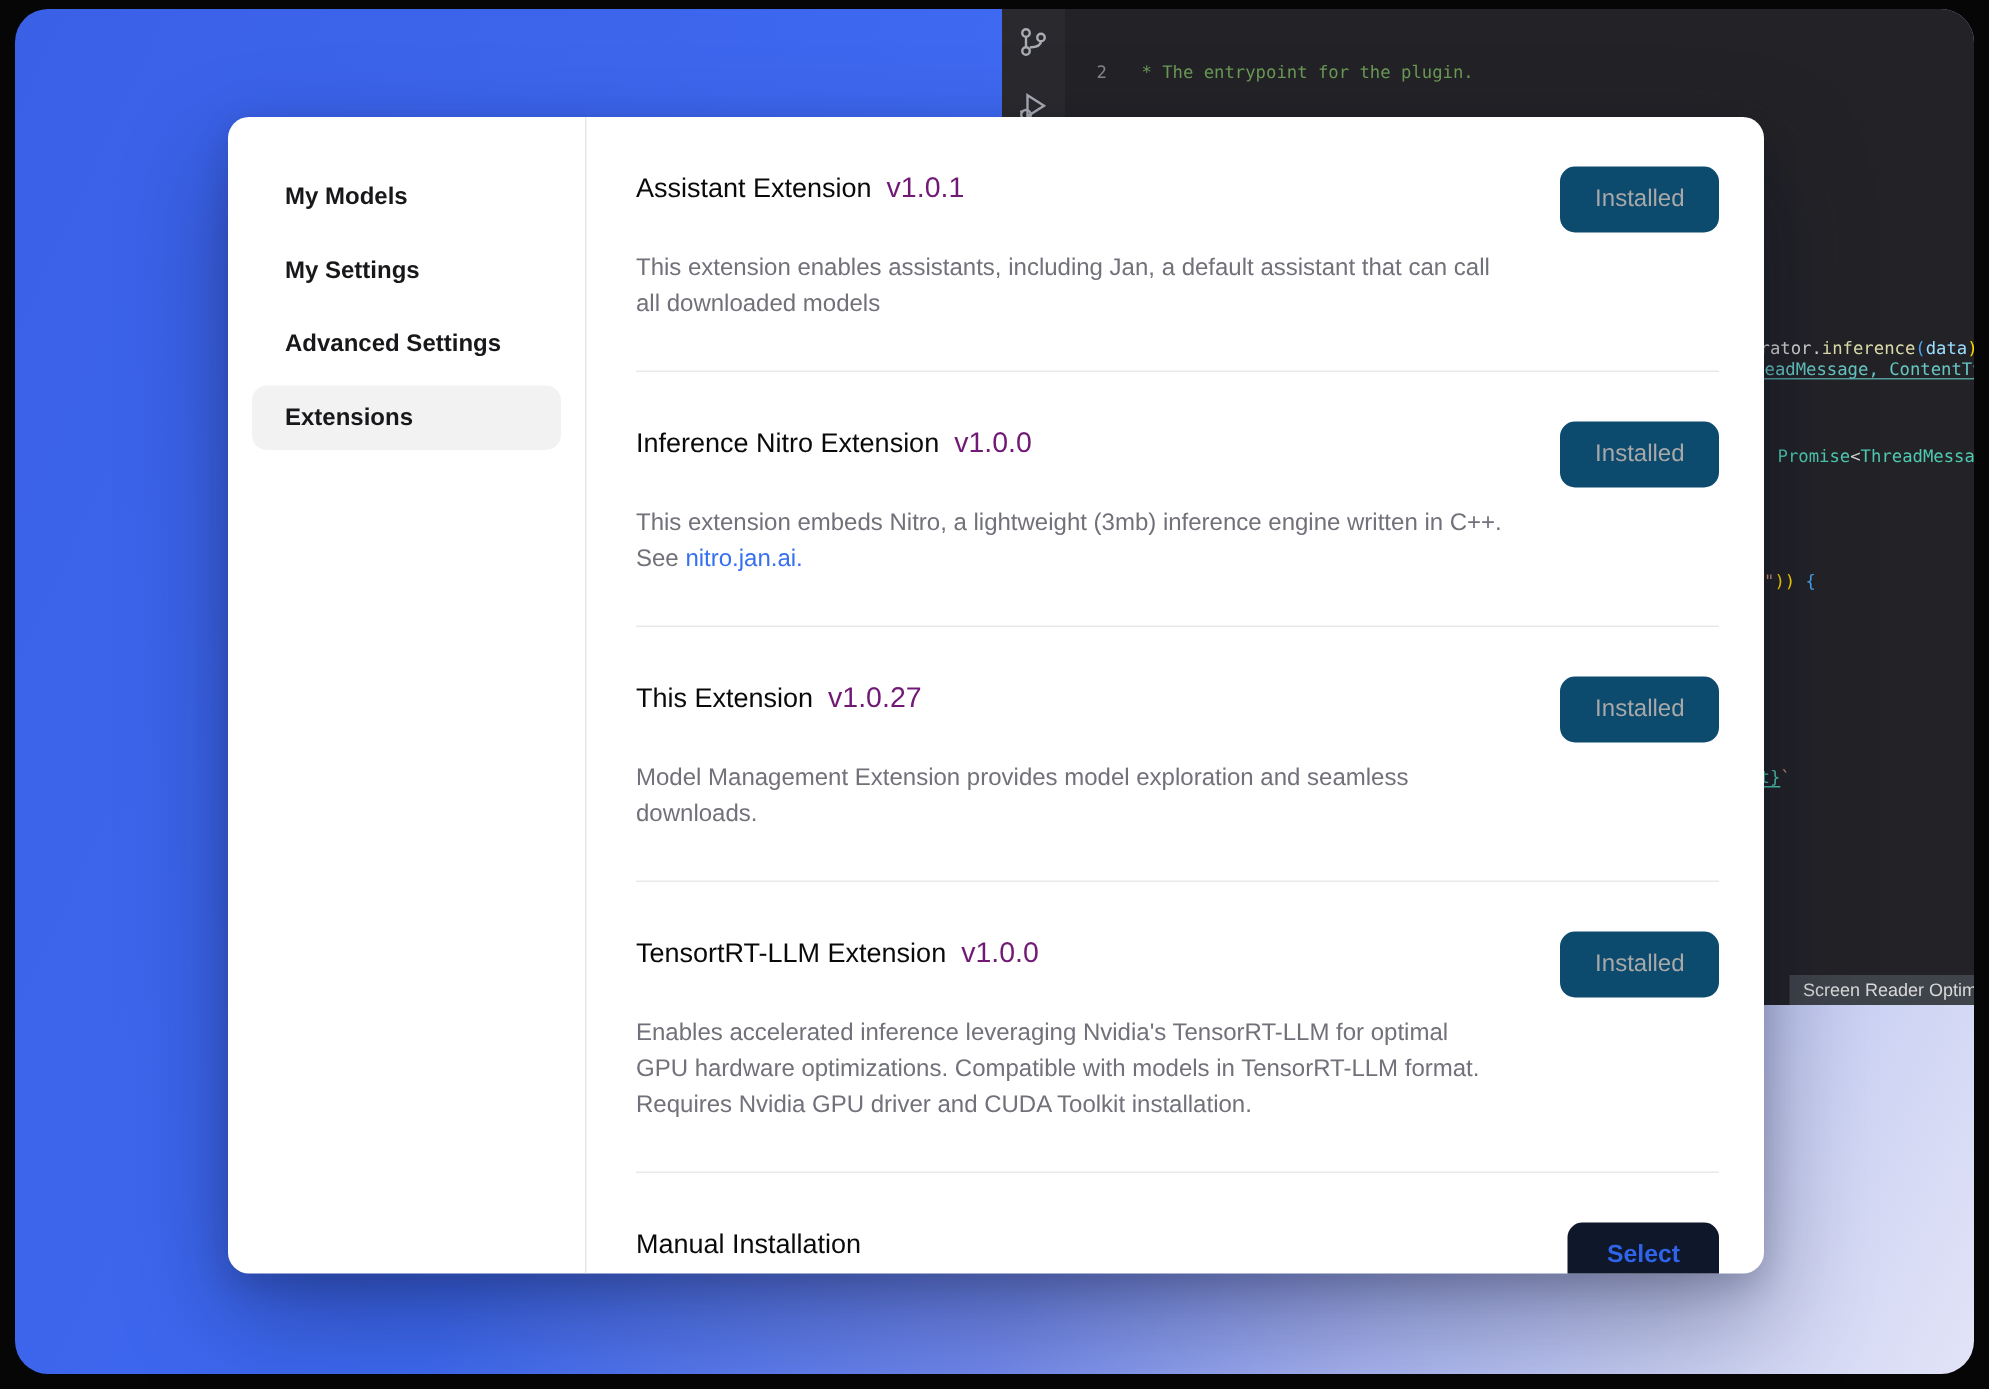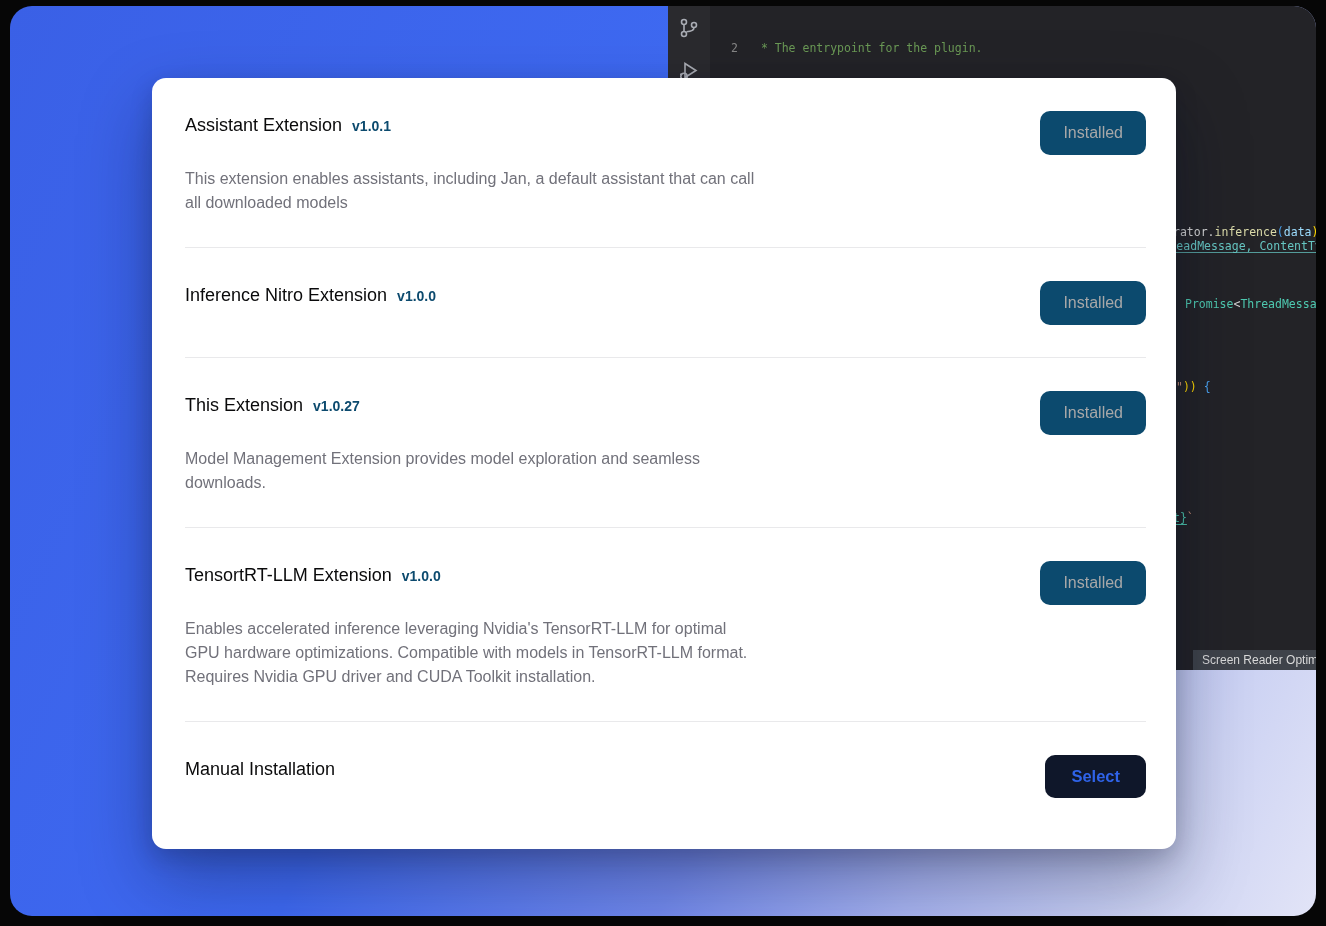--- a/index.html
+++ b/index.html
@@ -123,21 +123,21 @@
     display: flex; flex-direction: column;
   }
   .ext-row {
     padding: 36px 0 32px 0;
     border-bottom: 1px solid #e9e9eb;
   }
   .ext-row.last { border-bottom: none; }
   .ext-head { display: flex; align-items: flex-start; justify-content: space-between; }
   .ext-title-wrap { line-height: 22px; }
   .ext-name { font-size: 18px; font-weight: 400; color: #0a0a0b; }
-  .ext-version { font-size: 14px; font-weight: 700; color: #0c4a6e; margin-left: 10px; }
+  .ext-version { font-size: 19px; font-weight: 400; color: #701a75; margin-left: 10px; }
   .ext-desc {
     margin-top: 12px; max-width: 578px;
     font-size: 16px; line-height: 24px; color: #71717a;
   }
   .ext-link { color: #3670f0; text-decoration: none; cursor: pointer; }
 
   .badge-installed {
     flex: 0 0 auto; margin-top: -3px;
     height: 44px; padding: 0 23px;
     background: #0c4a6e; color: #a8a8a8;
@@ -215,40 +215,47 @@
     <div class="status-bar">
       <span class="status-left">go</span>
       <span class="status-item">Screen Reader Optimize</span>
     </div>
   </div>
 
 </div>
 
 <div class="modal">
 
+  <div class="modal-sidebar">
+    <div class="side-item">My Models</div>
+    <div class="side-item">My Settings</div>
+    <div class="side-item">Advanced Settings</div>
+    <div class="side-item active">Extensions</div>
+  </div>
 
   <div class="modal-main">
 
     <div class="ext-row">
       <div class="ext-head">
         <div class="ext-title-wrap">
           <span class="ext-name">Assistant Extension</span><span class="ext-version">v1.0.1</span>
         </div>
         <button class="badge-installed">Installed</button>
       </div>
       <div class="ext-desc">This extension enables assistants, including Jan, a default assistant that can call all downloaded models</div>
     </div>
 
     <div class="ext-row">
       <div class="ext-head">
         <div class="ext-title-wrap">
           <span class="ext-name">Inference Nitro Extension</span><span class="ext-version">v1.0.0</span>
         </div>
         <button class="badge-installed">Installed</button>
       </div>
+      <div class="ext-desc"><span>This extension embeds Nitro, a lightweight (3mb) inference engine written in C++. See </span><a class="ext-link">nitro.jan.ai.</a></div>
     </div>
 
     <div class="ext-row">
       <div class="ext-head">
         <div class="ext-title-wrap">
           <span class="ext-name">This Extension</span><span class="ext-version">v1.0.27</span>
         </div>
         <button class="badge-installed">Installed</button>
       </div>
       <div class="ext-desc">Model Management Extension provides model exploration and seamless downloads.</div>

